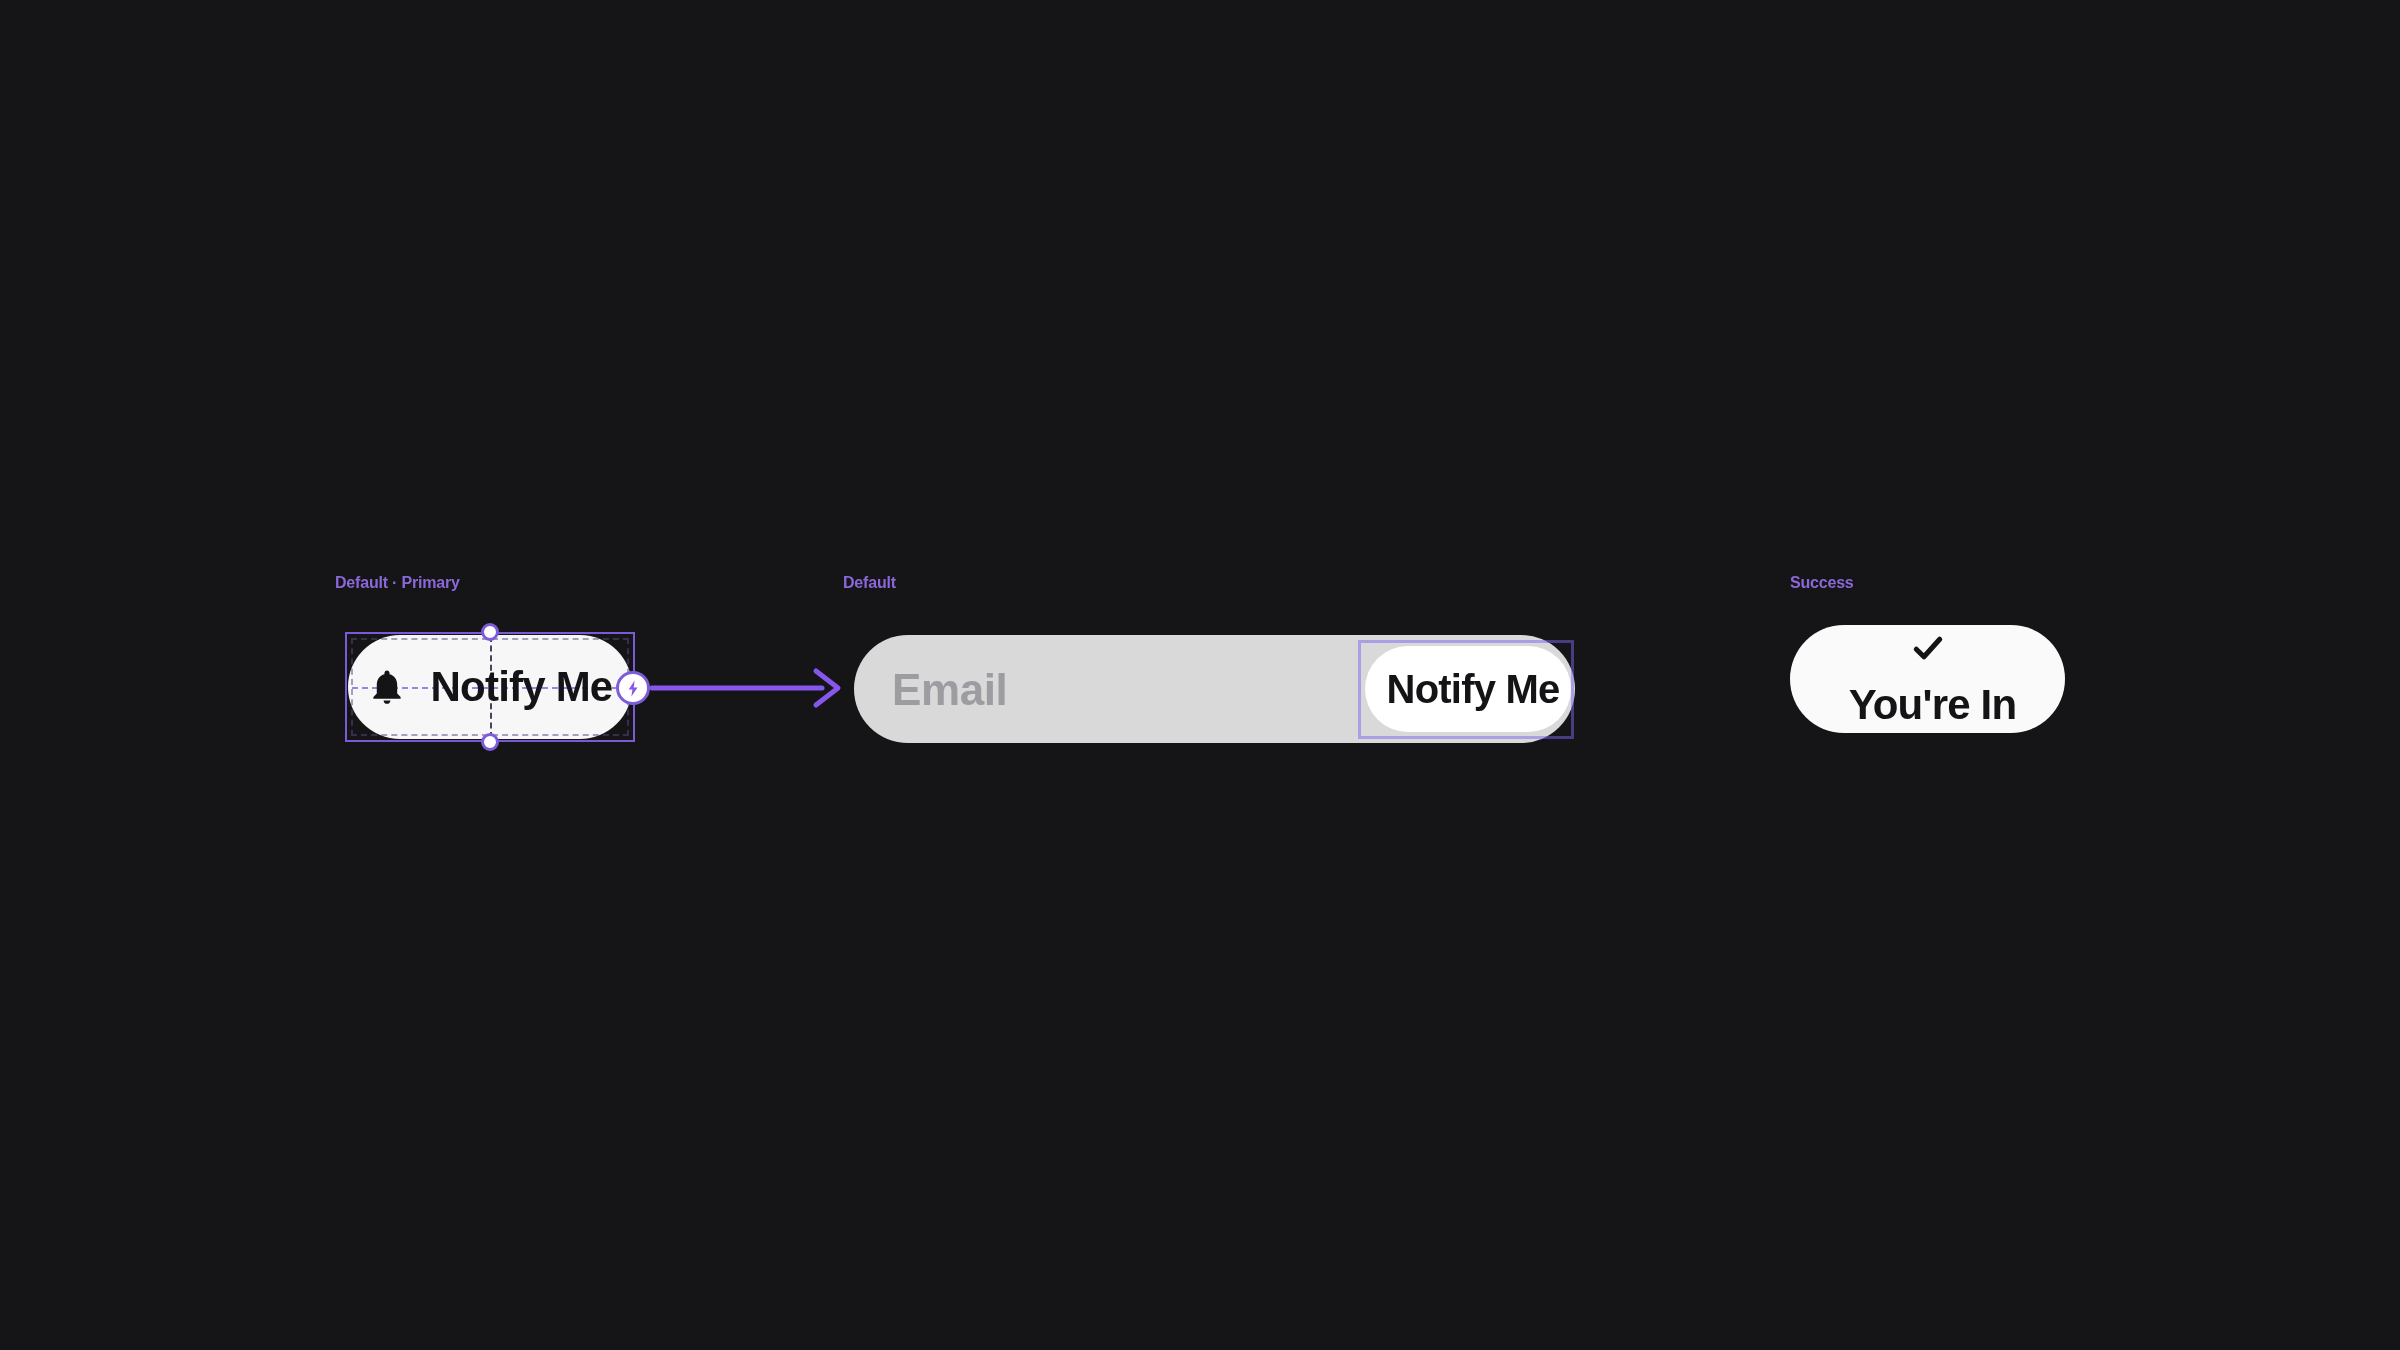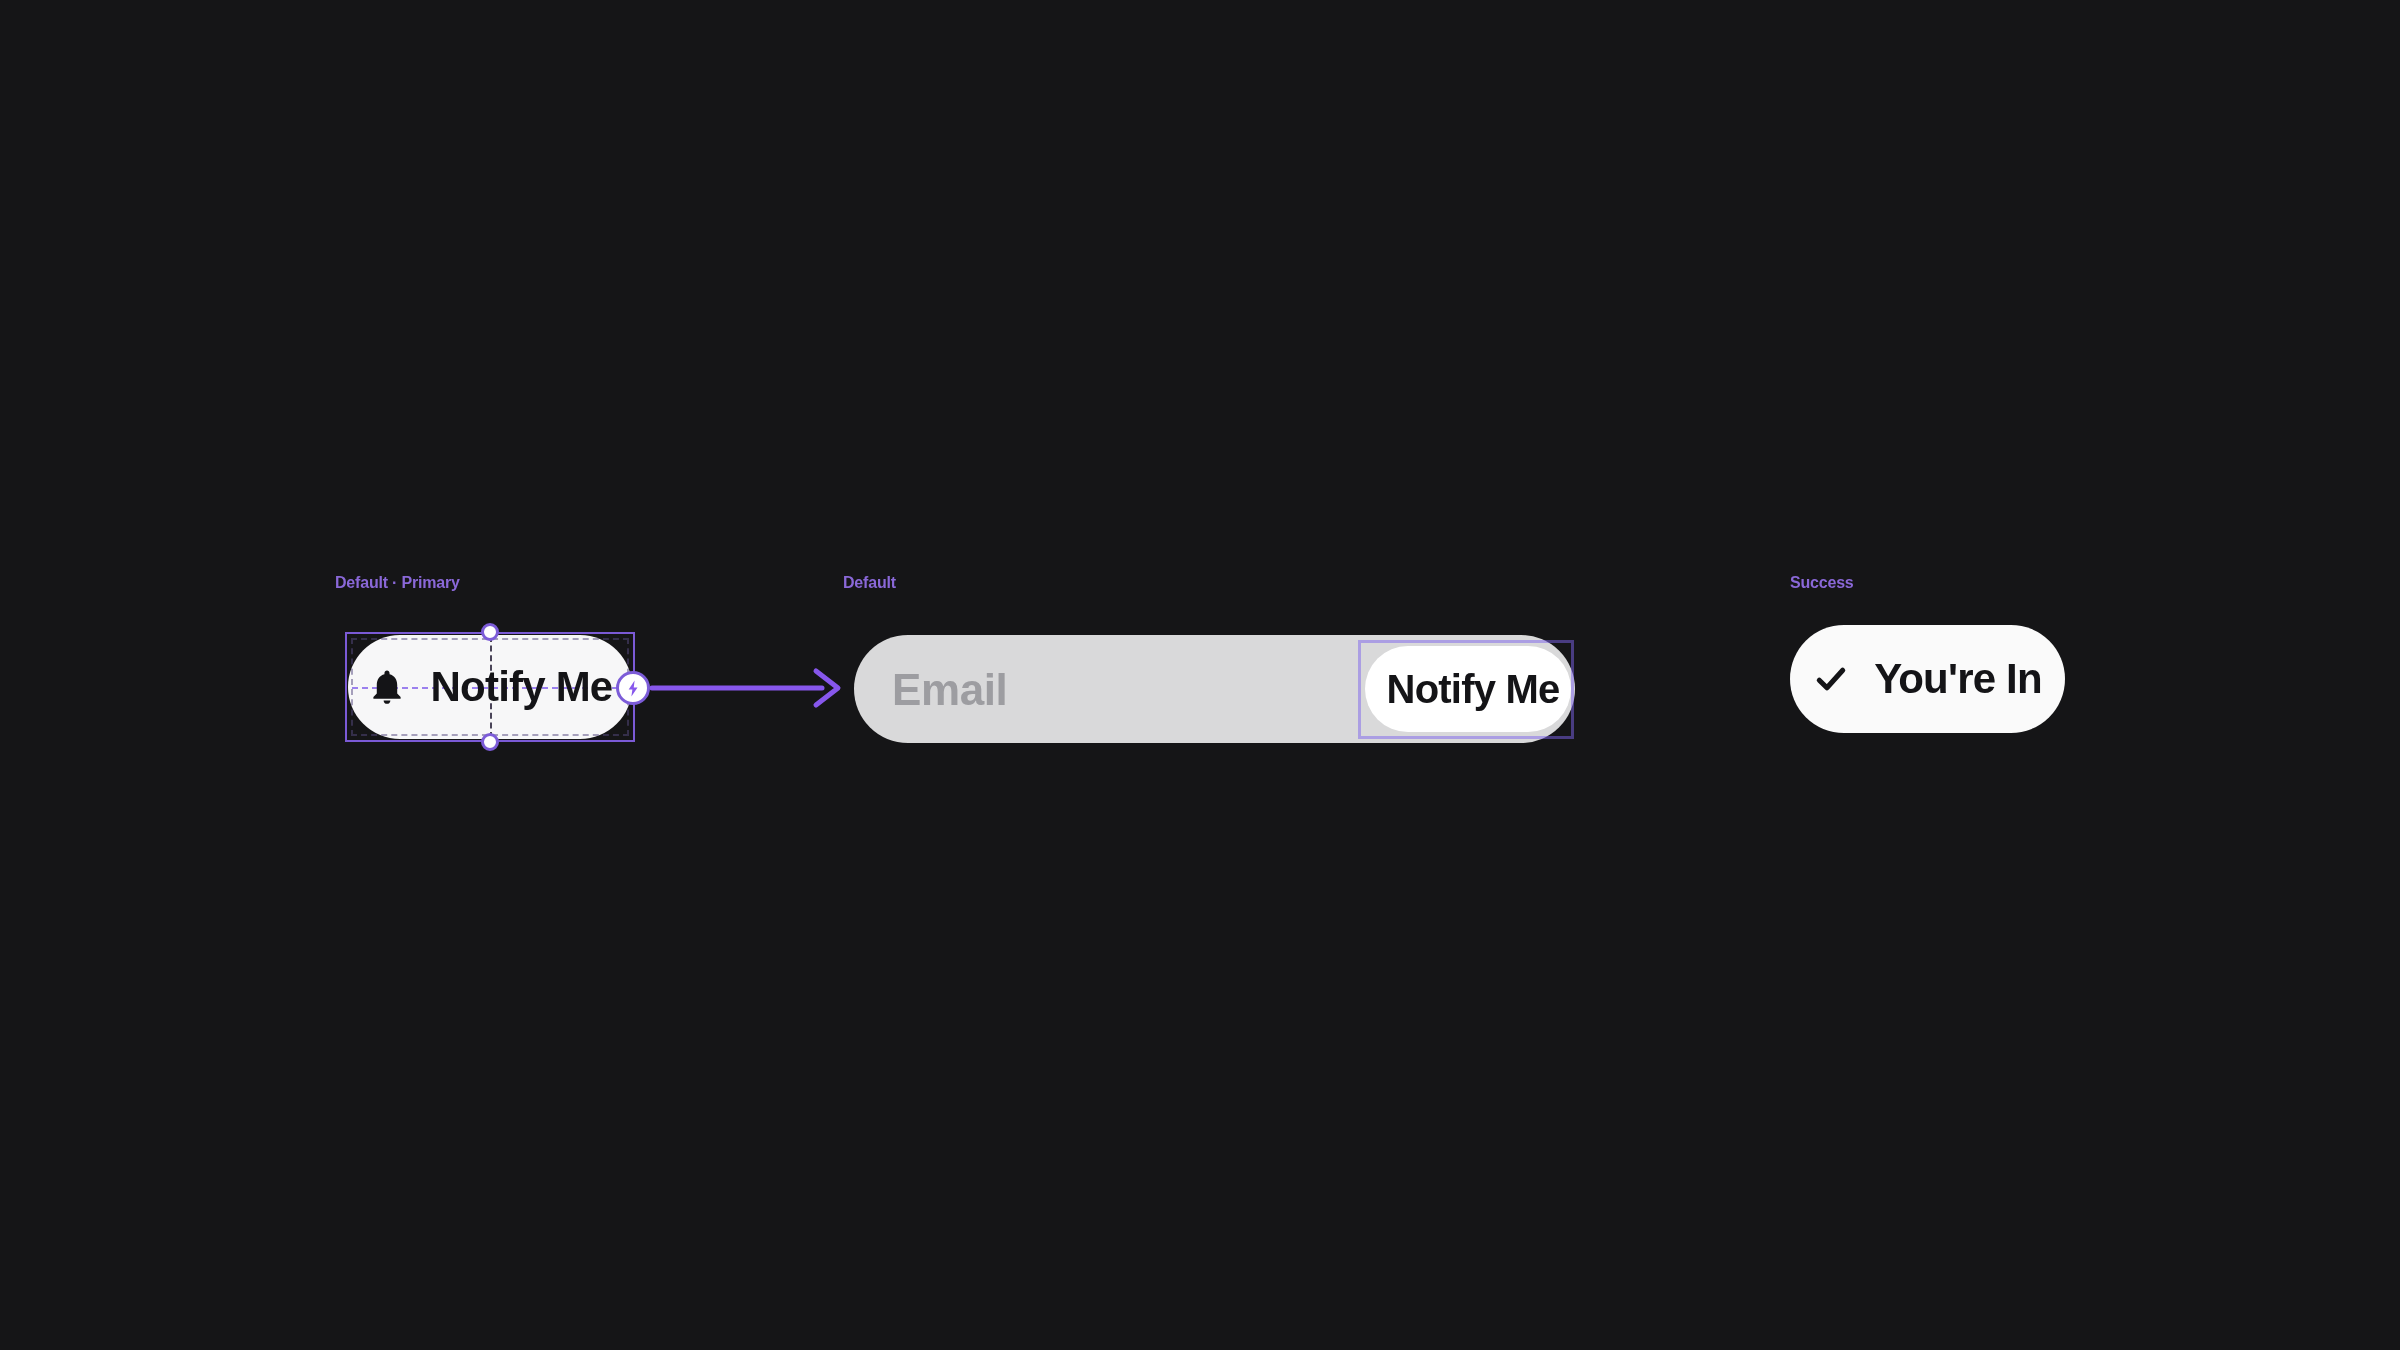--- a/index.html
+++ b/index.html
@@ -188,21 +188,21 @@
     <input class="email-input" type="text" placeholder="Email" style="">
     <div class="inner-btn" style="left:511px; top:11px; width:206px; height:86px;">
       <span class="pill-text">Notify Me</span>
     </div>
   </div>
 
   <div class="sel-rect-target" style="left:1358px; top:640px; width:216px; height:99px;"></div>
 
   <div class="variant-label" style="left:1790px; top:574px;">Success</div>
 
-  <div class="pill" style="left:1790px; top:625px; width:275px; height:108px; background:#fafafa;">
+  <div class="pill" style="left:1790px; top:625px; width:275px; height:108px; background:#fafafa;flex-direction:column;">
     <span class="icon">
       <svg width="36" height="36" viewBox="0 0 24 24">
         <path d="M4.2 12.8 9.3 17.8 19.8 6.2" fill="none" stroke="#141417" stroke-width="3.4" stroke-linecap="round" stroke-linejoin="round"></path>
       </svg>
     </span>
     <span class="pill-text">You're In</span>
   </div>
 
 </div>
 

